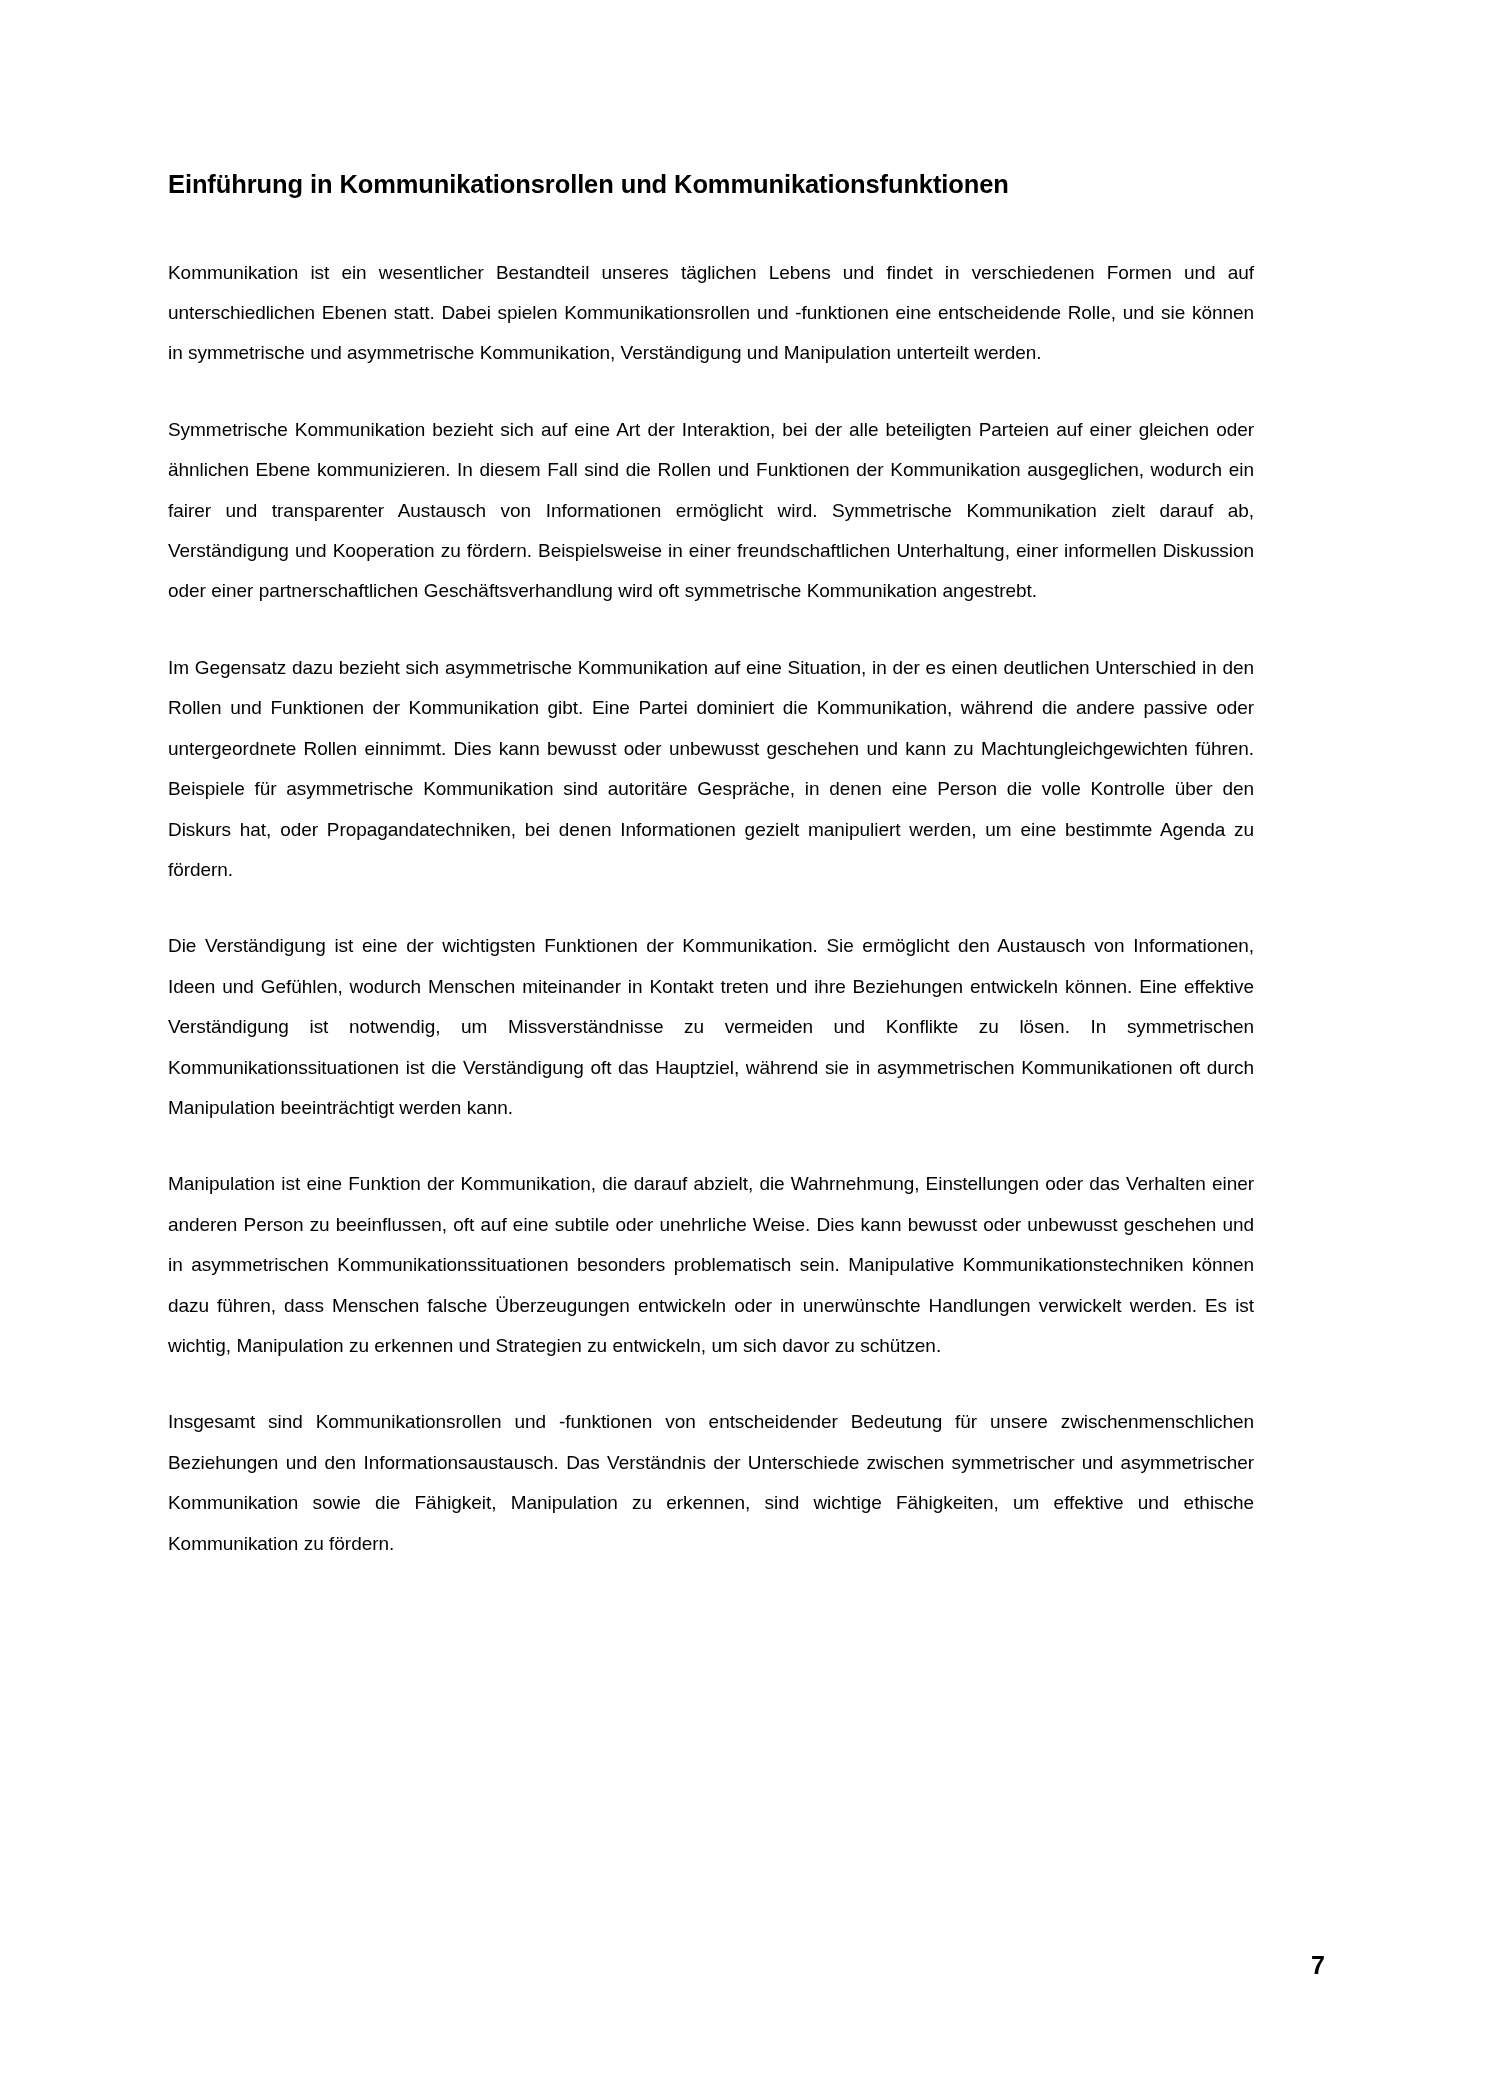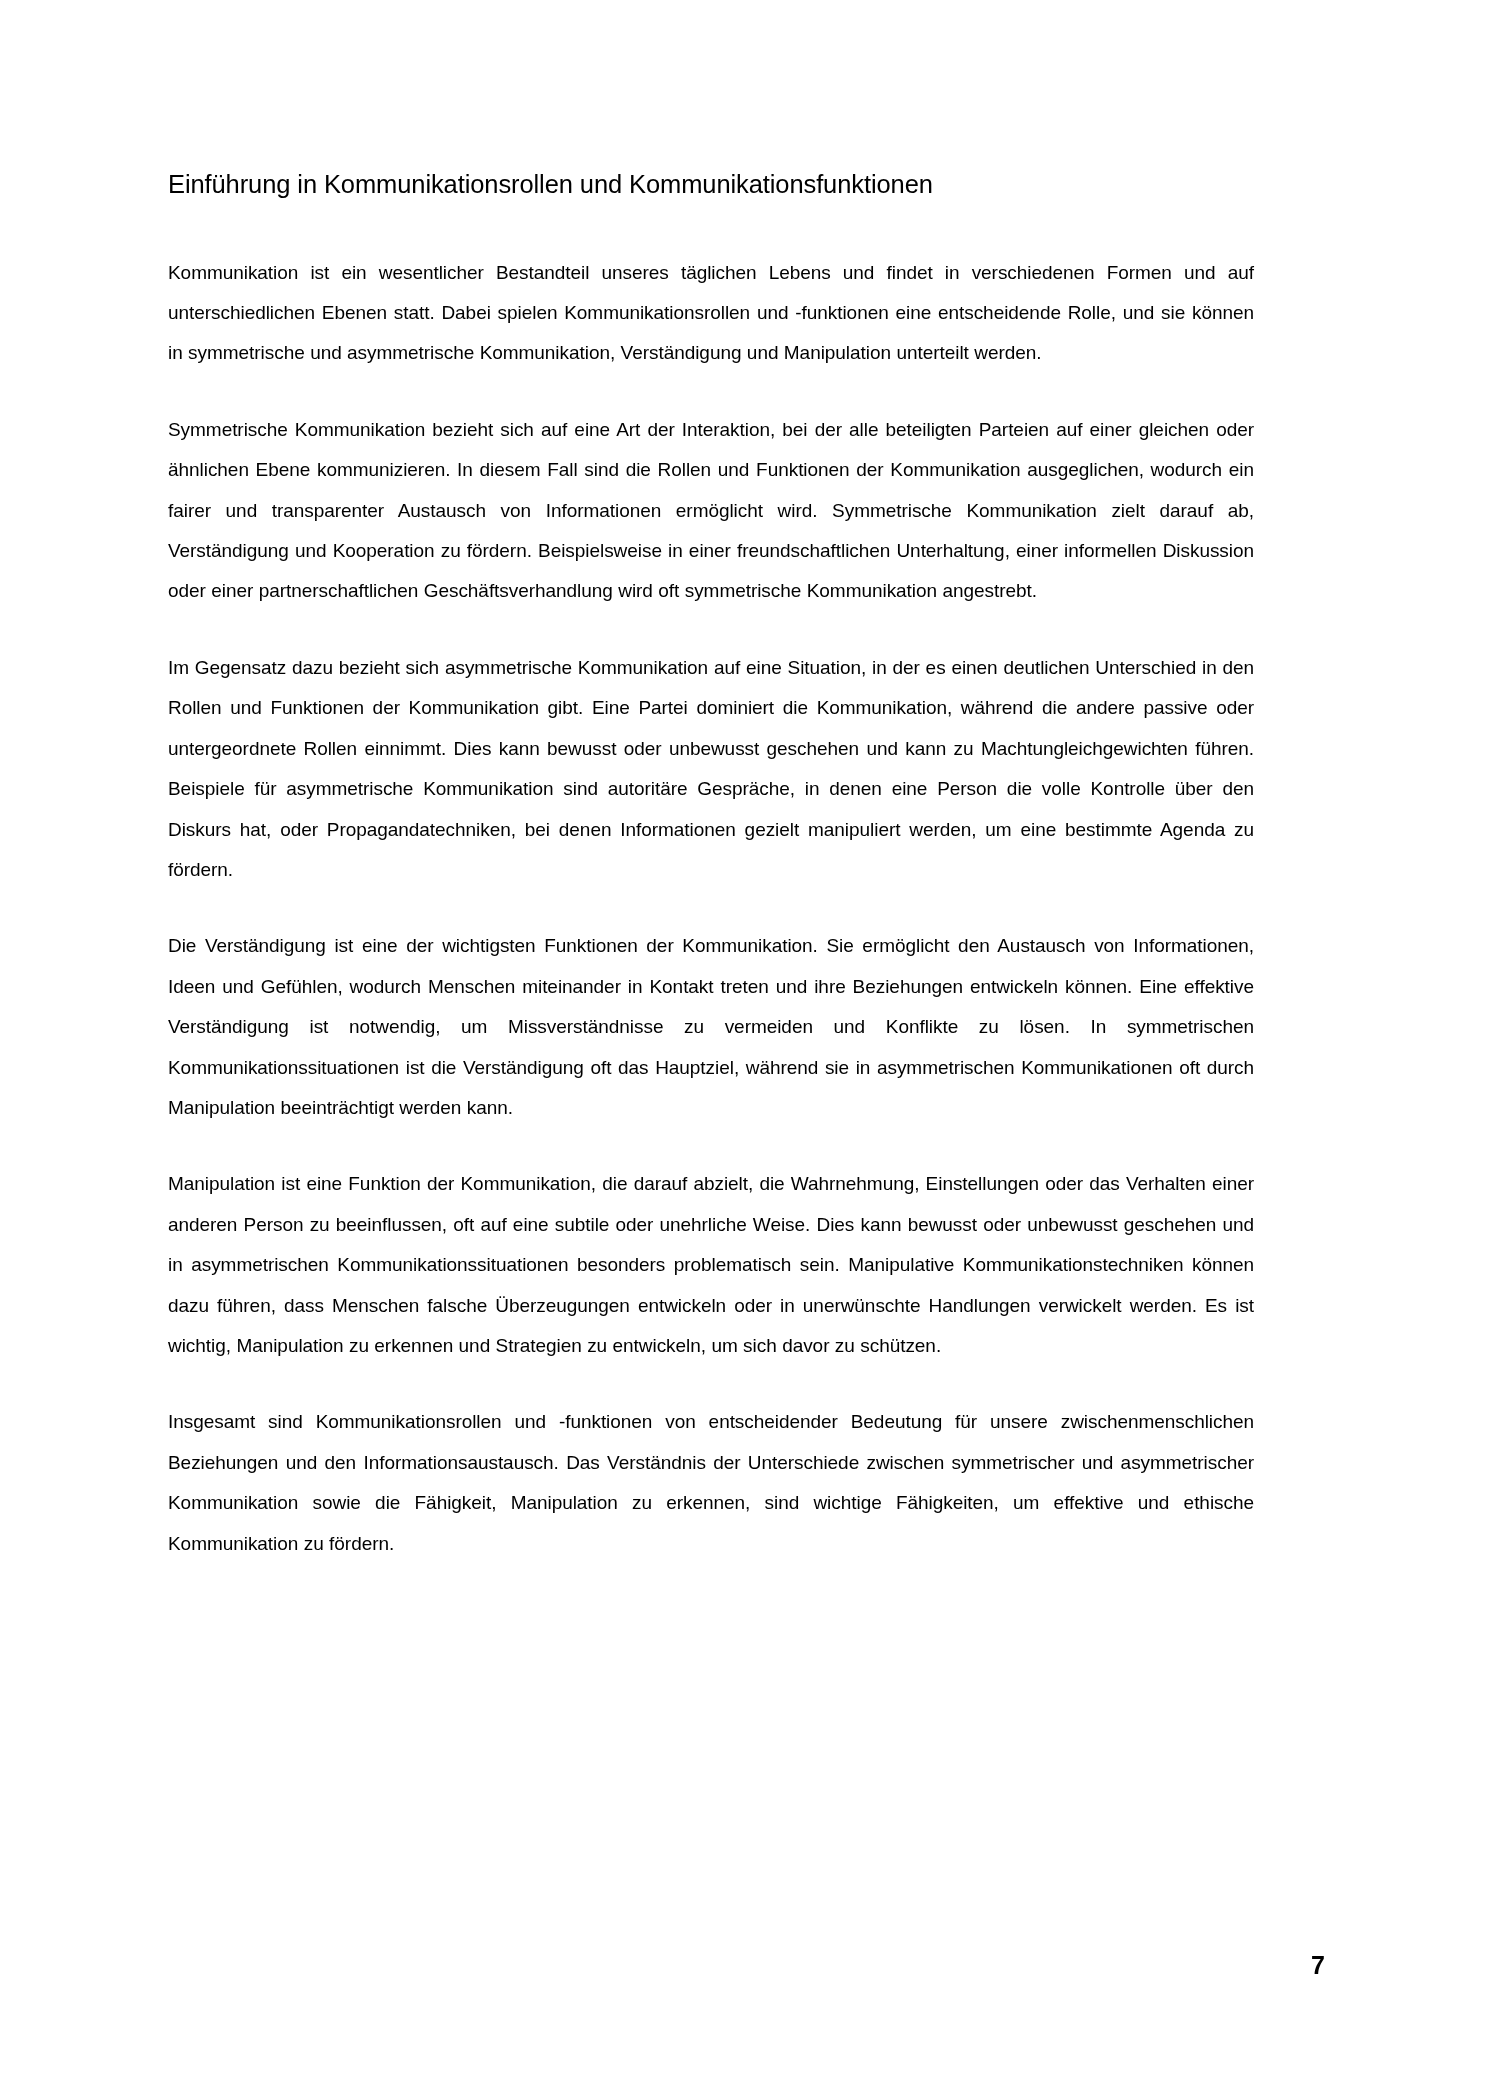--- a/index.html
+++ b/index.html
@@ -25,21 +25,21 @@
     box-sizing: border-box;
   }
   .content {
     position: absolute;
     left: 168px;
     top: 168px;
     width: 1086px;
   }
   .doc-title {
     font-size: 25.5px;
-    font-weight: normal;
+    font-weight: bold;
     line-height: 1.28;
     letter-spacing: -0.1px;
     margin: 0 0 52px 0;
     text-align: left;
     white-space: nowrap;
   }
   .para {
     font-size: 19px;
     line-height: 40.4px;
     text-align: justify;

